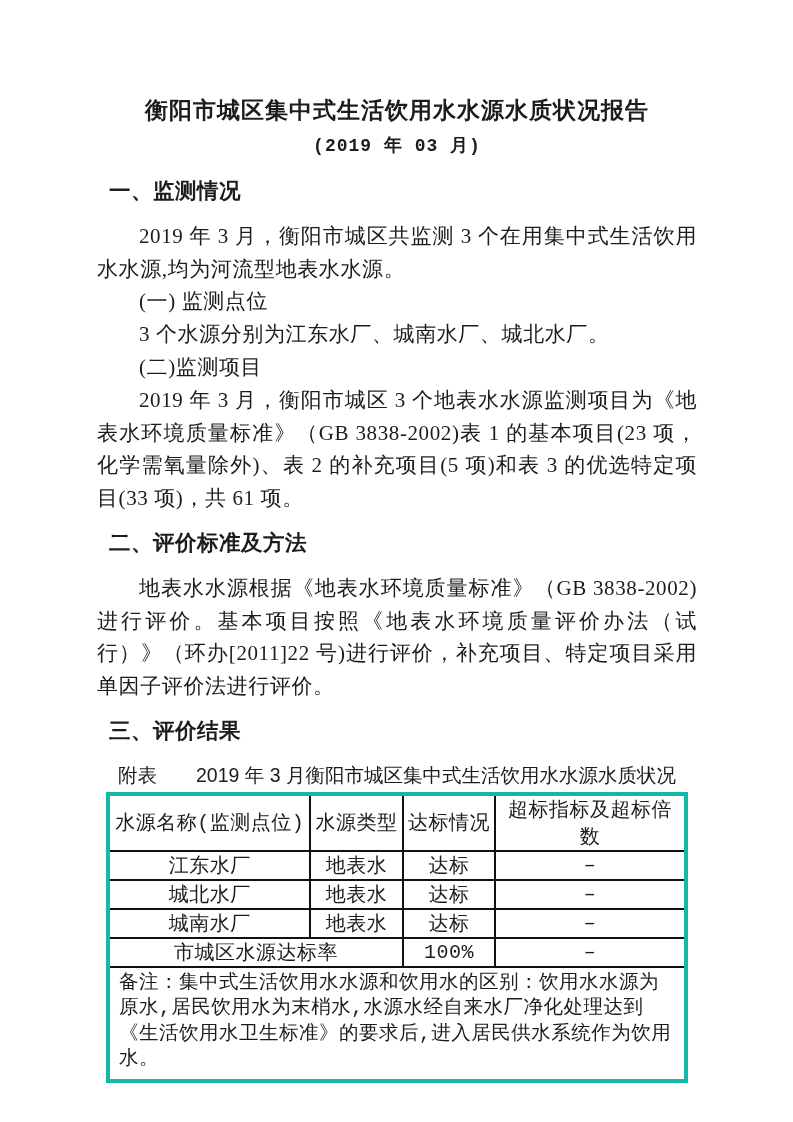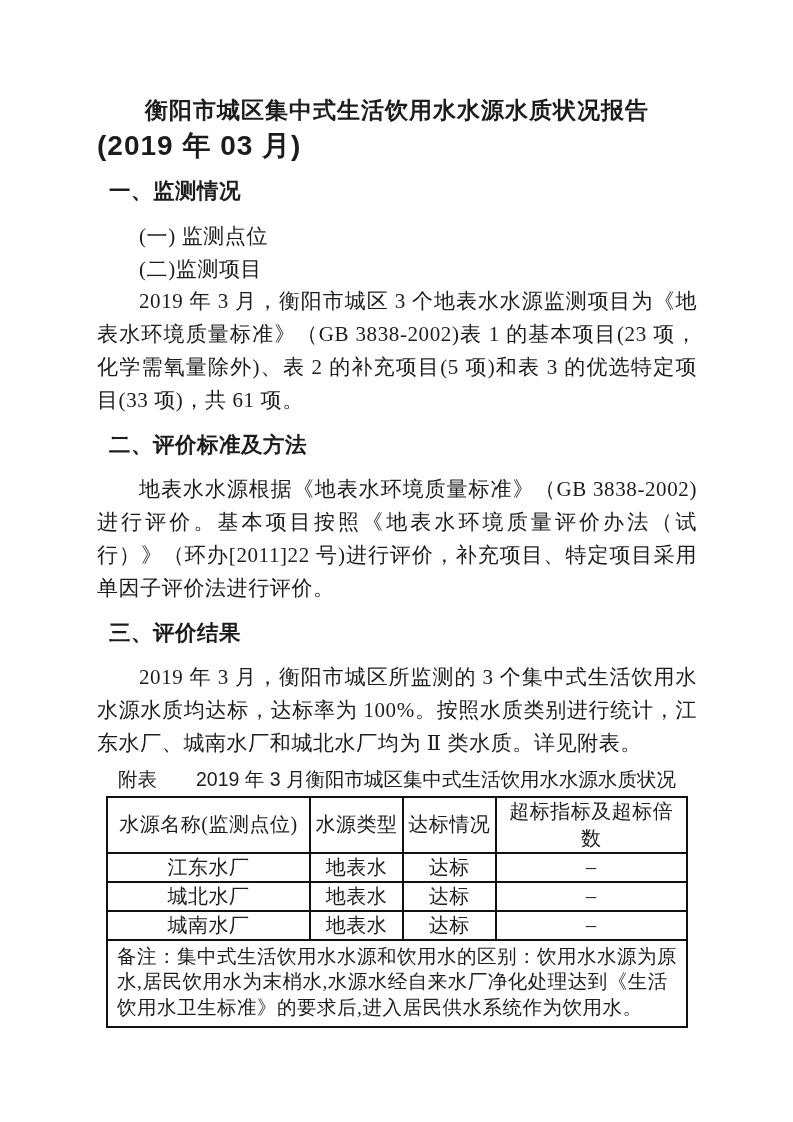--- a/index.html
+++ b/index.html
@@ -17,24 +17,25 @@
   }
   .doc-title {
     font-family: "Liberation Sans", "DejaVu Sans", sans-serif;
     font-weight: bold;
     font-size: 23px;
     line-height: 37px;
     text-align: center;
     letter-spacing: 1px;
   }
   .doc-subtitle {
-    font-family: Liberation Sans, sans-serif;
+    font-family: Liberation Mono, monospace;
     font-weight: bold;
-    font-size: 28px;
+    font-size: 18px;
     line-height: 34px;
+    text-align: center;
     letter-spacing: 1px;
   }
   .h1 {
     font-family: "Liberation Sans", "DejaVu Sans", sans-serif;
     font-weight: bold;
     font-size: 21.5px;
     line-height: 32.8px;
     letter-spacing: 0.5px;
     margin: 12px;
   }
@@ -51,21 +52,22 @@
     font-weight: normal;
     font-size: 19.5px;
     line-height: 30px;
     text-align: center;
     margin-top: 4px;
   }
   table.app-table {
     width: 582px;
     margin: 2px auto 0;
     border-collapse: collapse;
-    border: 2px solid #14b8a6;
+    border: 4px solid #14b8a6;
+    font-family: Liberation Mono, monospace;
   }
   table.app-table th,
   table.app-table td {
     border: 2px solid #111;
     font-weight: normal;
     font-size: 20px;
     text-align: center;
     height: 27px;
     padding: 0 3px;
     letter-spacing: 0.5px;
@@ -81,29 +83,30 @@
 </style>
 </head>
 <body>
 
 <div class="page">
 
   <div class="doc-title">衡阳市城区集中式生活饮用水水源水质状况报告</div>
   <div class="doc-subtitle">(2019 年 03 月)</div>
 
   <div class="h1">一、监测情况</div>
+  <p class="para">2019 年 3 月，衡阳市城区共监测 3 个在用集中式生活饮用水水源,均为河流型地表水水源。</p>
   <p class="para">(一) 监测点位</p>
+  <p class="para">3 个水源分别为江东水厂、城南水厂、城北水厂。</p>
   <p class="para">(二)监测项目</p>
   <p class="para">2019 年 3 月，衡阳市城区 3 个地表水水源监测项目为《地表水环境质量标准》（GB 3838-2002)表 1 的基本项目(23 项，化学需氧量除外)、表 2 的补充项目(5 项)和表 3 的优选特定项目(33 项)，共 61 项。</p>
 
   <div class="h1">二、评价标准及方法</div>
   <p class="para">地表水水源根据《地表水环境质量标准》（GB 3838-2002)进行评价。基本项目按照《地表水环境质量评价办法（试行）》（环办[2011]22 号)进行评价，补充项目、特定项目采用单因子评价法进行评价。</p>
 
   <div class="h1">三、评价结果</div>
-  <p class="para">2019 年 3 月，衡阳市城区所监测的 3 个集中式生活饮用水水源水质均达标，达标率为 100%。按照水质类别进行统计，江东水厂、城南水厂和城北水厂均为 Ⅱ 类水质。详见附表。</p>
 
   <div class="caption">附表　　2019 年 3 月衡阳市城区集中式生活饮用水水源水质状况</div>
 
   <table class="app-table">
     <colgroup>
       <col style="width:35%">
       <col style="width:16%">
       <col style="width:16%">
       <col style="width:33%">
     </colgroup>
@@ -128,18 +131,23 @@
         <td>达标</td>
         <td>–</td>
       </tr>
       <tr>
         <td>城南水厂</td>
         <td>地表水</td>
         <td>达标</td>
         <td>–</td>
       </tr>
       <tr>
+        <td colspan="2">市城区水源达标率</td>
+        <td>100%</td>
+        <td>–</td>
+      </tr>
+      <tr>
         <td colspan="4" class="note-cell">备注：集中式生活饮用水水源和饮用水的区别：饮用水水源为原水,居民饮用水为末梢水,水源水经自来水厂净化处理达到《生活饮用水卫生标准》的要求后,进入居民供水系统作为饮用水。</td>
       </tr>
     </tbody>
   </table>
 
 </div>
 
 </body></html>

